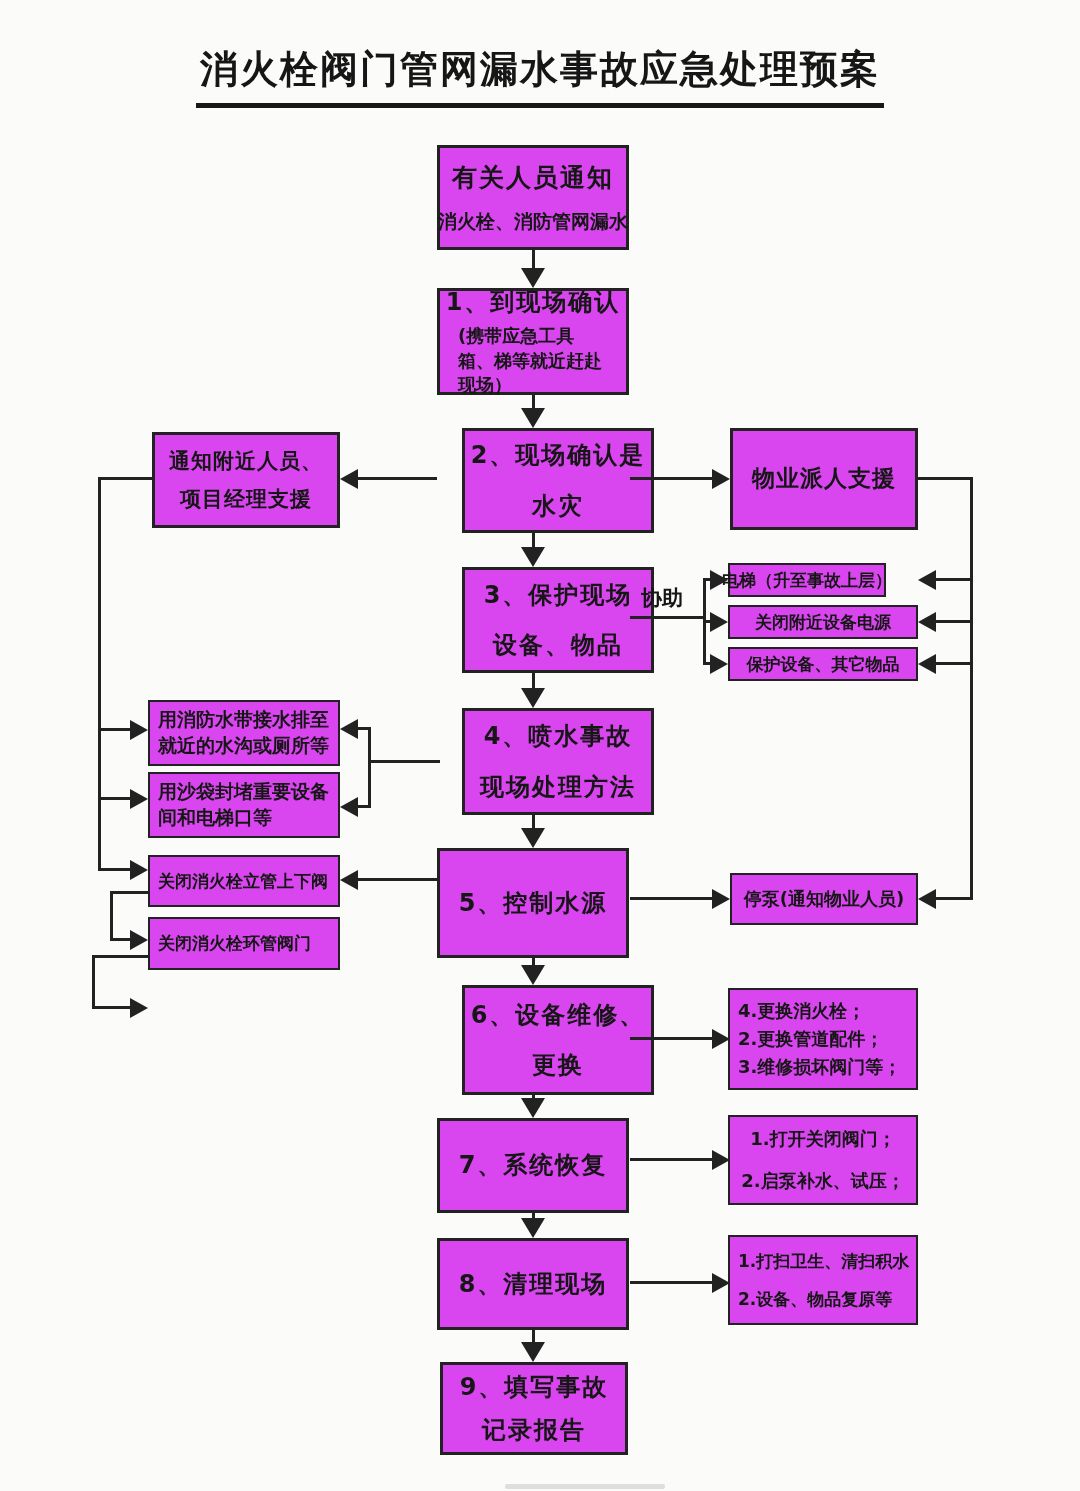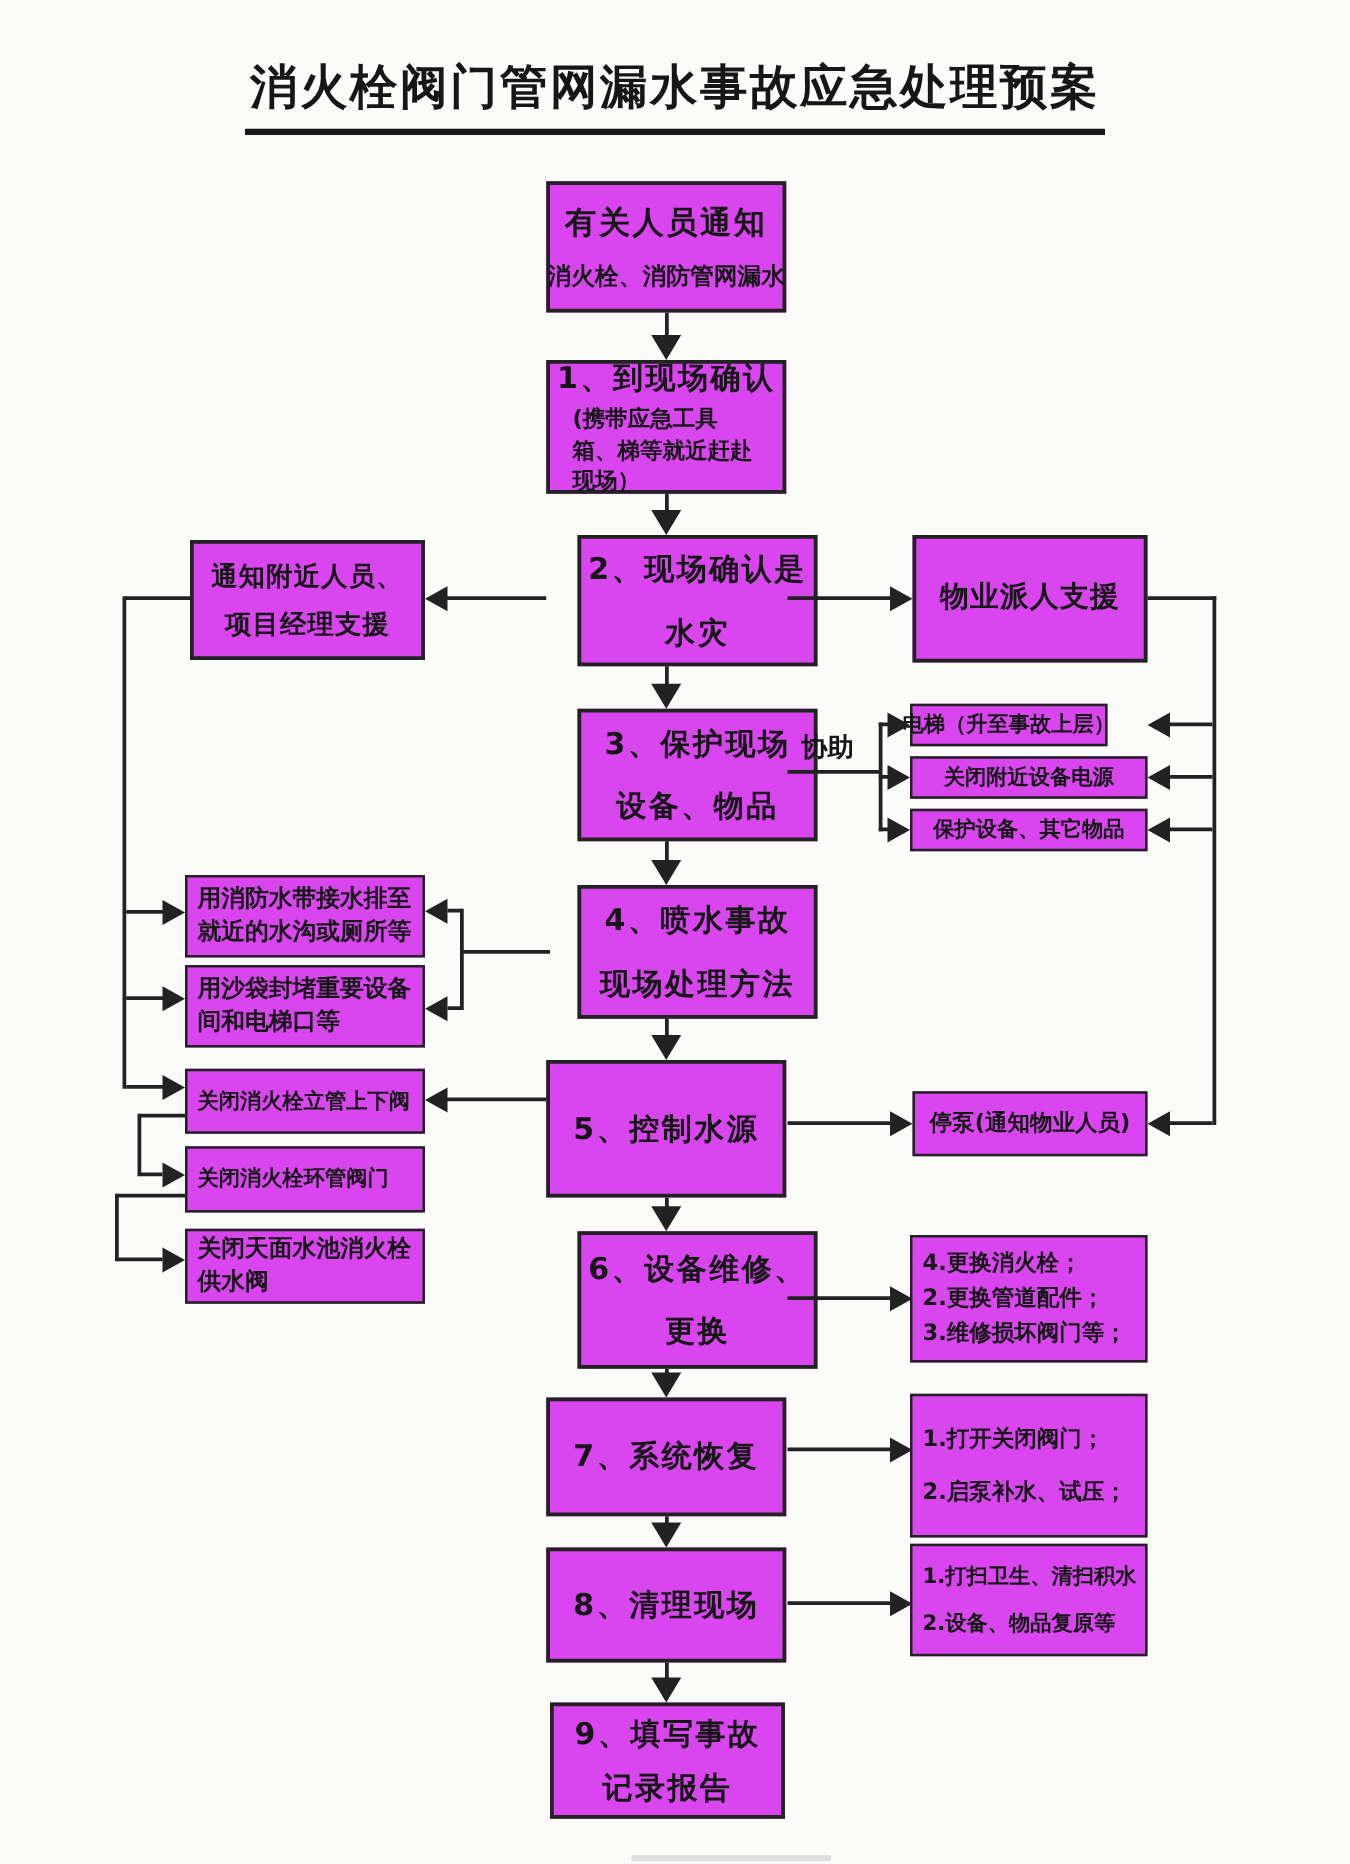--- a/index.html
+++ b/index.html
@@ -108,23 +108,20 @@
   </div>
 
   <div class="box thin left-align" style="left:148px;top:855px;width:192px;height:52px;justify-content:center;">
     <span class="tiny-t">关闭消火栓立管上下阀</span>
   </div>
 
   <div class="box thin left-align" style="left:148px;top:917px;width:192px;height:53px;justify-content:center;">
     <span class="tiny-t">关闭消火栓环管阀门</span>
   </div>
 
-  <div class="box thin left-align" style="left:148px;top:983px;width:192px;height:60px;">
-    <span class="small-t">关闭天面水池消火栓供水阀</span>
-  </div>
 
   <div class="box" style="left:730px;top:428px;width:188px;height:102px;">
     <span class="side-t" style="font-size:23px;">物业派人支援</span>
   </div>
 
   <div class="box thin" style="left:728px;top:563px;width:158px;height:34px;">
     <span class="tiny-t">电梯（升至事故上层）</span>
   </div>
   <div class="box thin" style="left:728px;top:605px;width:190px;height:34px;">
     <span class="tiny-t">关闭附近设备电源</span>
@@ -136,21 +133,21 @@
   <div class="box thin" style="left:730px;top:873px;width:188px;height:52px;">
     <span class="tiny-t" style="font-size:18px;">停泵(通知物业人员)</span>
   </div>
 
   <div class="box thin left-align" style="left:728px;top:988px;width:190px;height:102px;justify-content:center;">
     <span class="list-t">4.更换消火栓；</span>
     <span class="list-t">2.更换管道配件；</span>
     <span class="list-t">3.维修损坏阀门等；</span>
   </div>
 
-  <div class="box thin left-align" style="left:728px;top:1115px;width:190px;height:115px;justify-content:center;row-gap:14px;">
+  <div class="box thin left-align" style="left:728px;top:1115px;width:190px;height:90px;justify-content:center;row-gap:14px;align-items:center;">
     <span class="list-t">1.打开关闭阀门；</span>
     <span class="list-t">2.启泵补水、试压；</span>
   </div>
 
   <div class="box thin left-align" style="left:728px;top:1235px;width:190px;height:90px;justify-content:center;row-gap:12px;">
     <span class="list-t" style="font-size:17px;">1.打扫卫生、清扫积水</span>
     <span class="list-t" style="font-size:17px;">2.设备、物品复原等</span>
   </div>
 
   <div class="vline" style="left:532px;top:250px;width:3px;height:20px;"></div>

